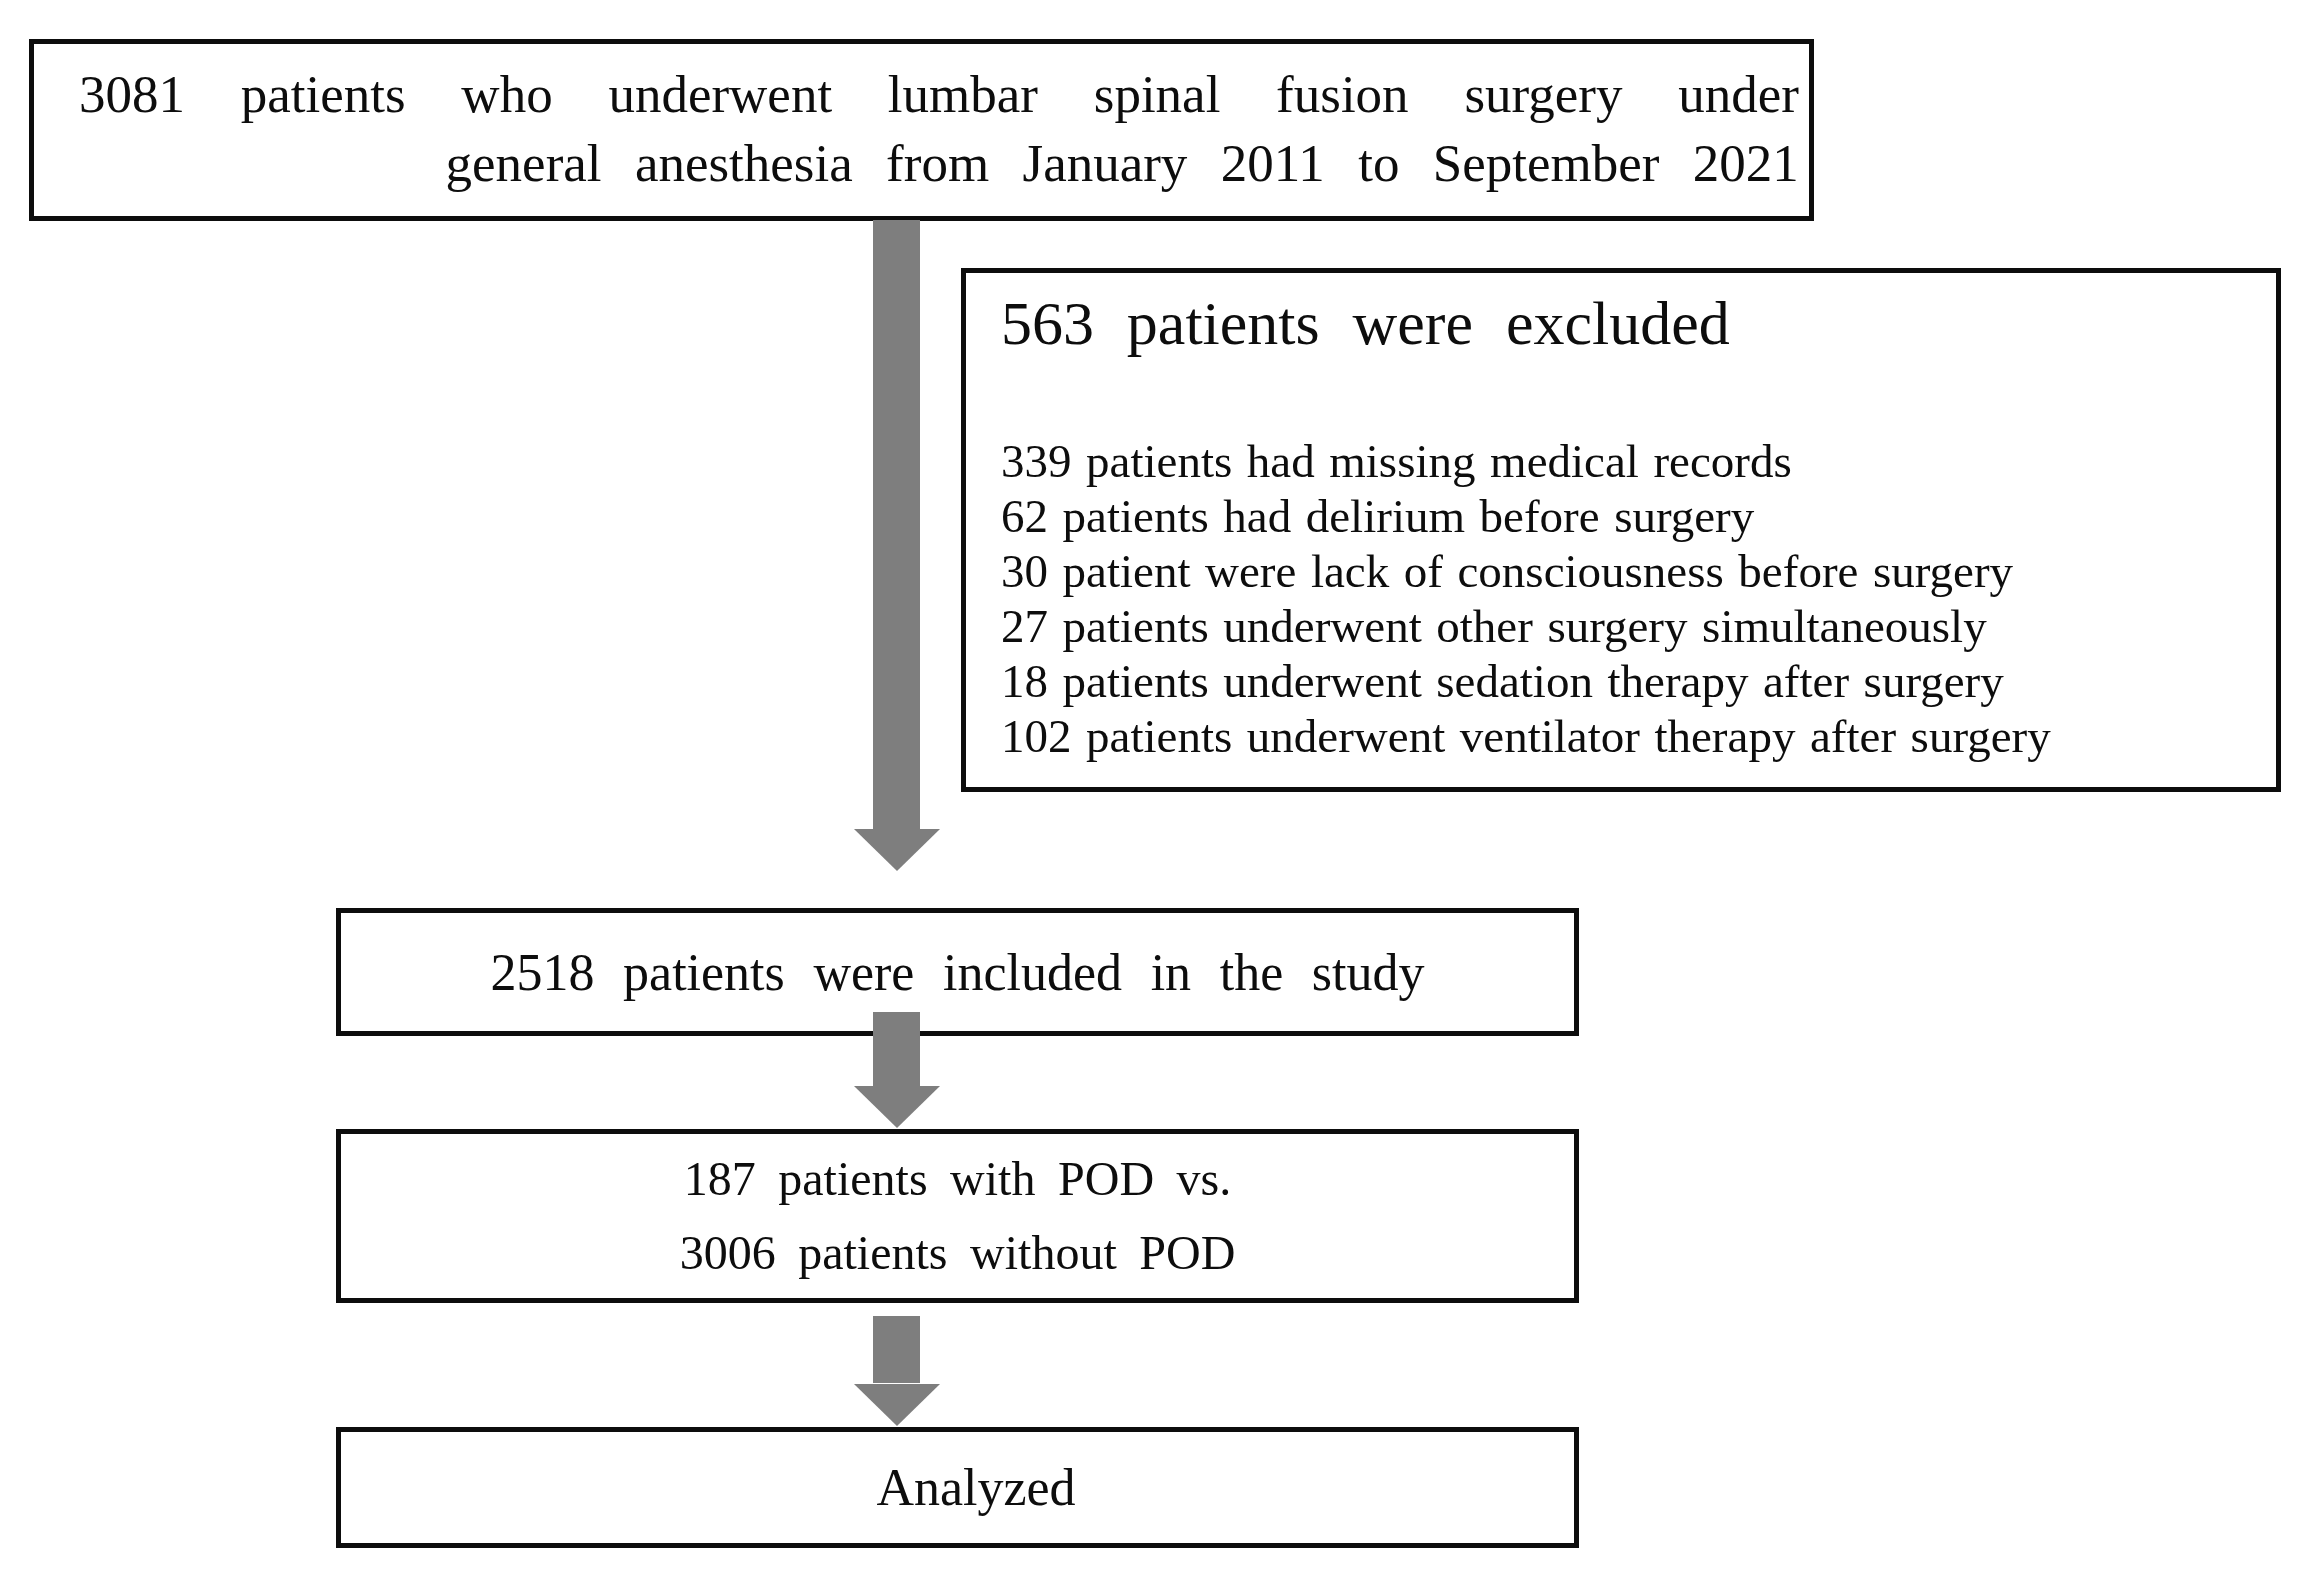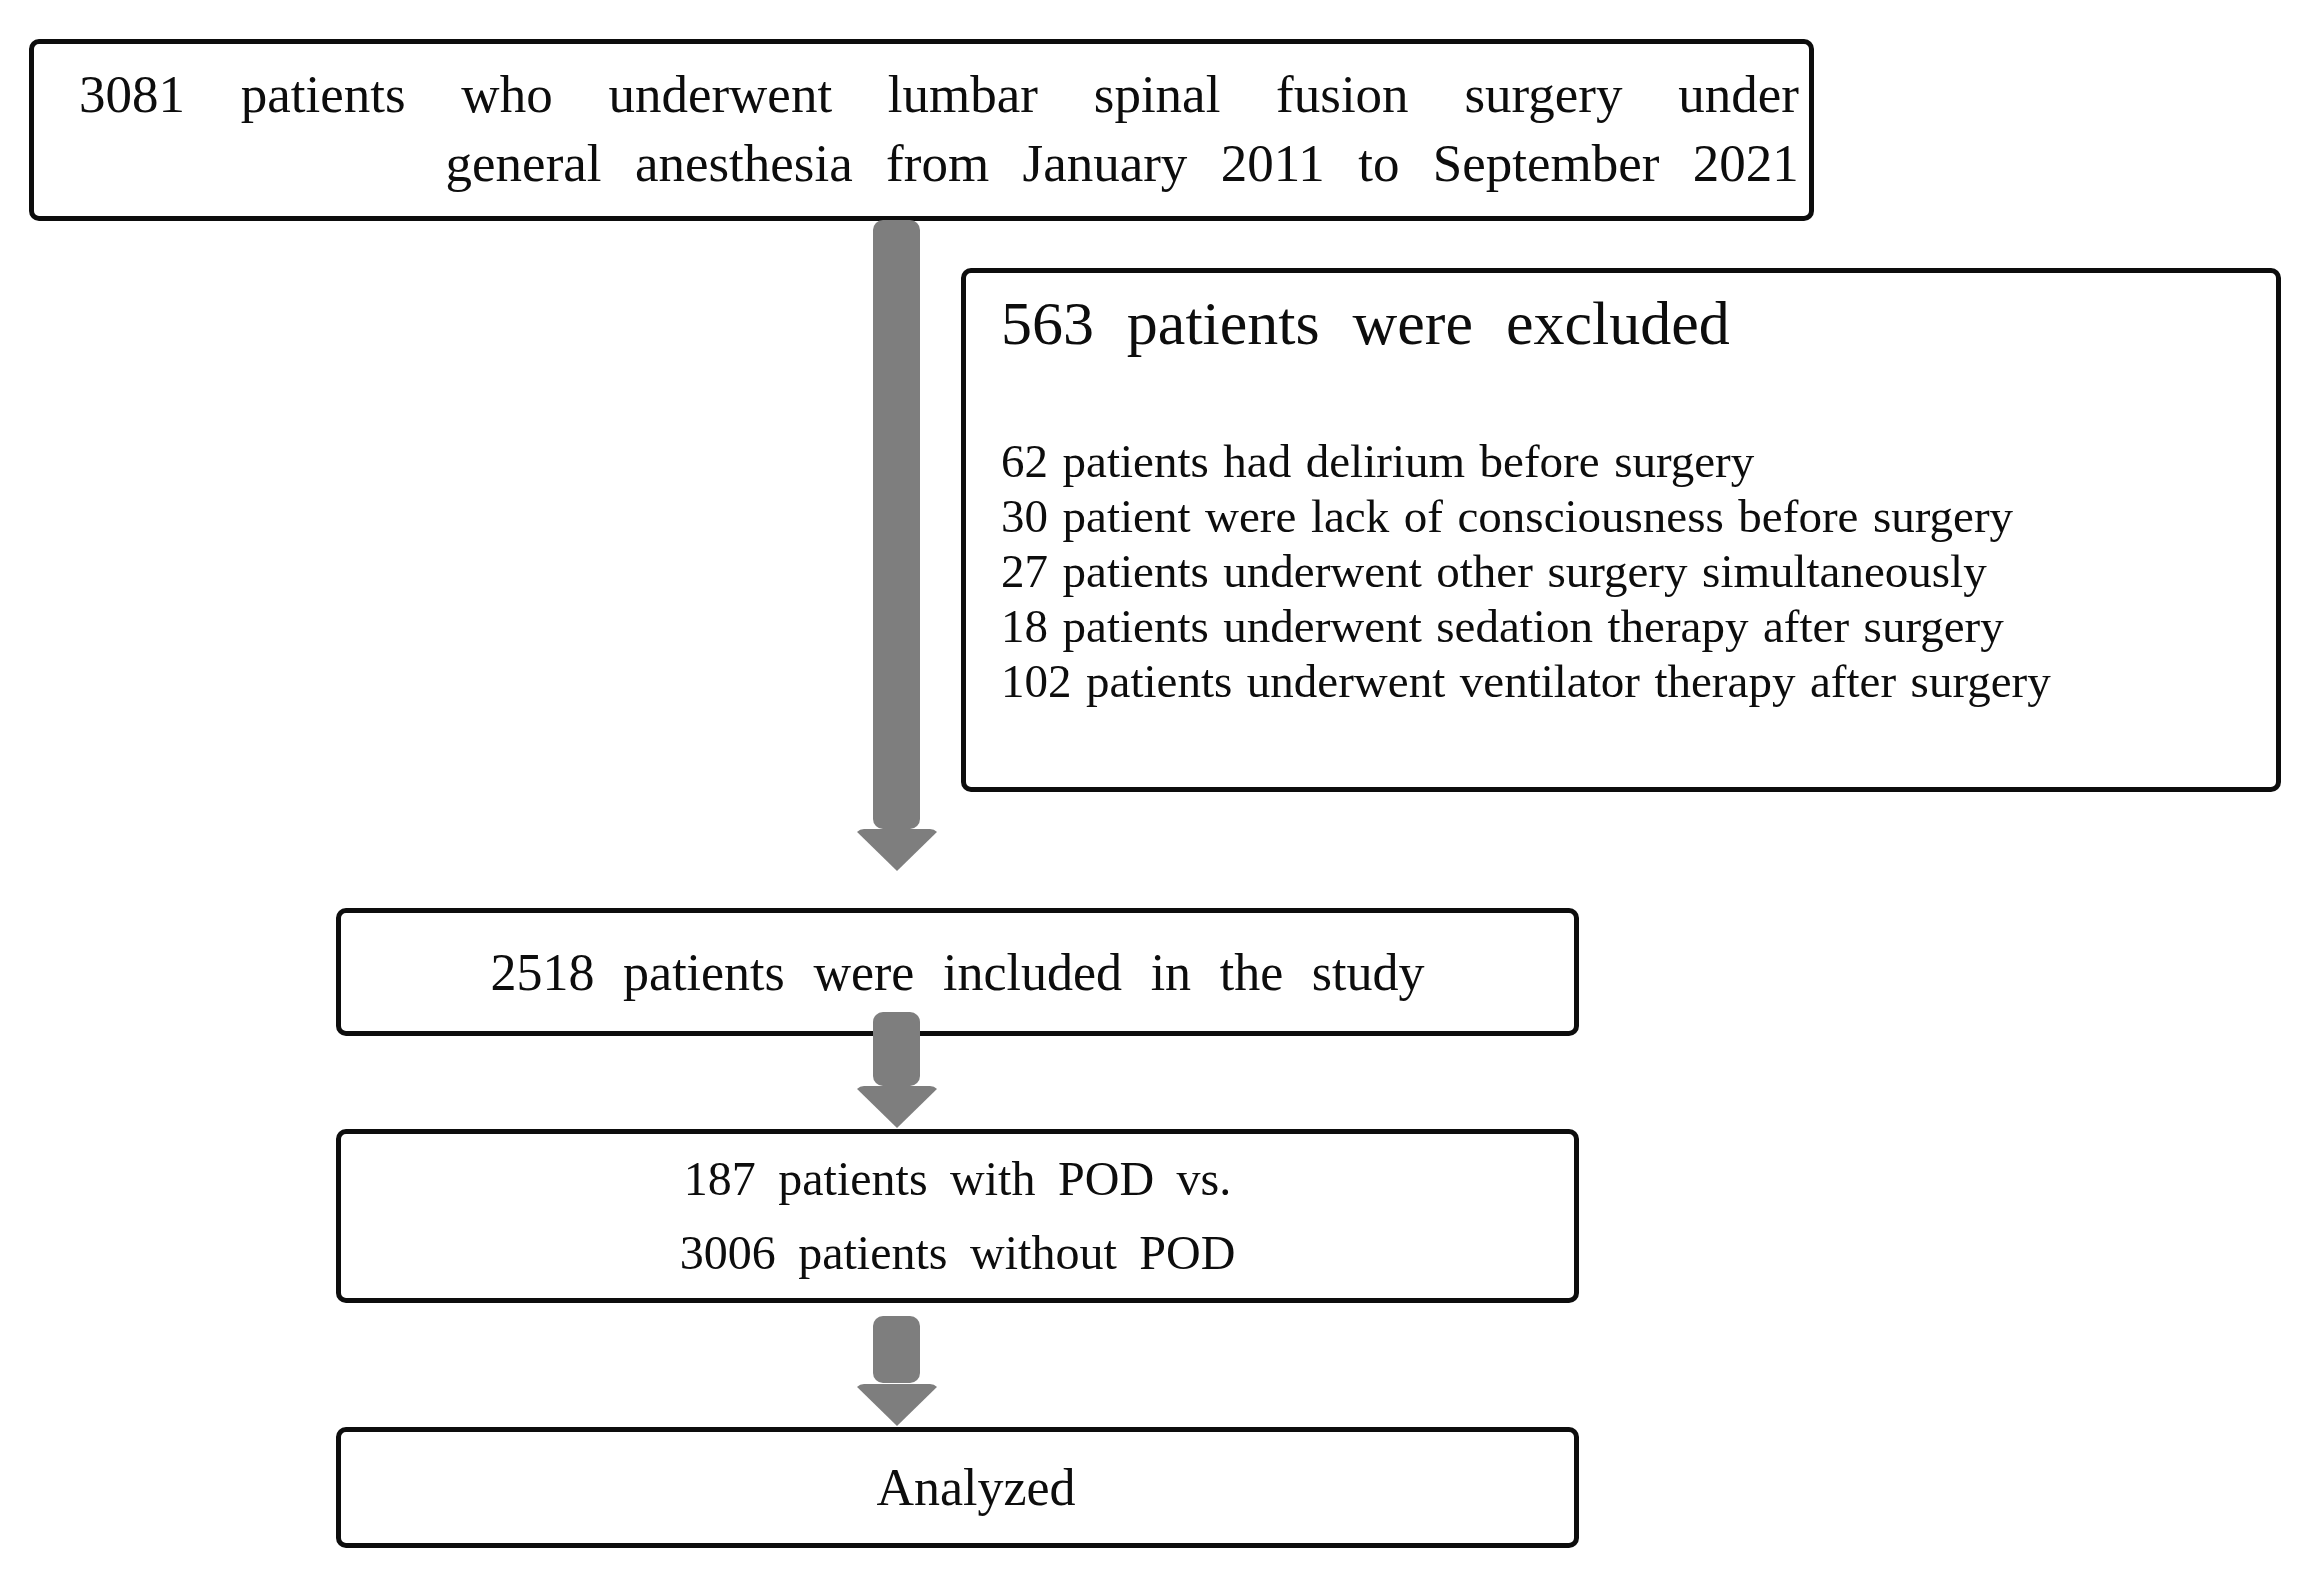--- a/index.html
+++ b/index.html
@@ -1,18 +1,18 @@
 <!DOCTYPE html>
 <html style="--bg: #ffffff; --border: #0d0d0d; --text: #0d0d0d; --arrow: #7e7e7e;font-size:11.7px"><head>
 <meta charset="utf-8">
 <style>
   :root{
     --bg:#ffffff; --border:#0d0d0d; --text:#0d0d0d; --arrow:#7e7e7e;
   }
-  *{margin:0;padding:0;box-sizing:border-box;border-radius:10px;}
+  *{margin:0;padding:0;box-sizing:border-box;}
   html,body{background:var(--bg);}
   body{font-family:"Liberation Serif","DejaVu Serif",serif;color:var(--text);}
   #canvas{
     position:relative;width:2319px;height:1577px;background:var(--bg);overflow:hidden;
   }
   .fbox{
     position:absolute;background:var(--bg);border:5.1px solid var(--border);
   }
   
   #enrollment-box{
@@ -63,20 +63,21 @@
   <div class="fbox" id="enrollment-box">
     <div class="l1">3081 patients who underwent lumbar spinal fusion surgery under</div>
     <div class="l2">general anesthesia from January 2011 to September 2021</div>
   </div>
 
   <div class="arrow-shaft" id="arrow-main-shaft"></div>
   <div class="arrow-head" id="arrow-main-head"></div>
 
   <div class="fbox" id="excluded-box">
     <div class="heading">563 patients were excluded</div>
+    <div class="item">339 patients had missing medical records</div>
     <div class="item">62 patients had delirium before surgery</div>
     <div class="item">30 patient were lack of consciousness before surgery</div>
     <div class="item">27 patients underwent other surgery simultaneously</div>
     <div class="item">18 patients underwent sedation therapy after surgery</div>
     <div class="item">102 patients underwent ventilator therapy after surgery</div>
   </div>
 
   <div class="fbox center-box" id="included-box">
     <div>2518 patients were included in the study</div>
   </div>

